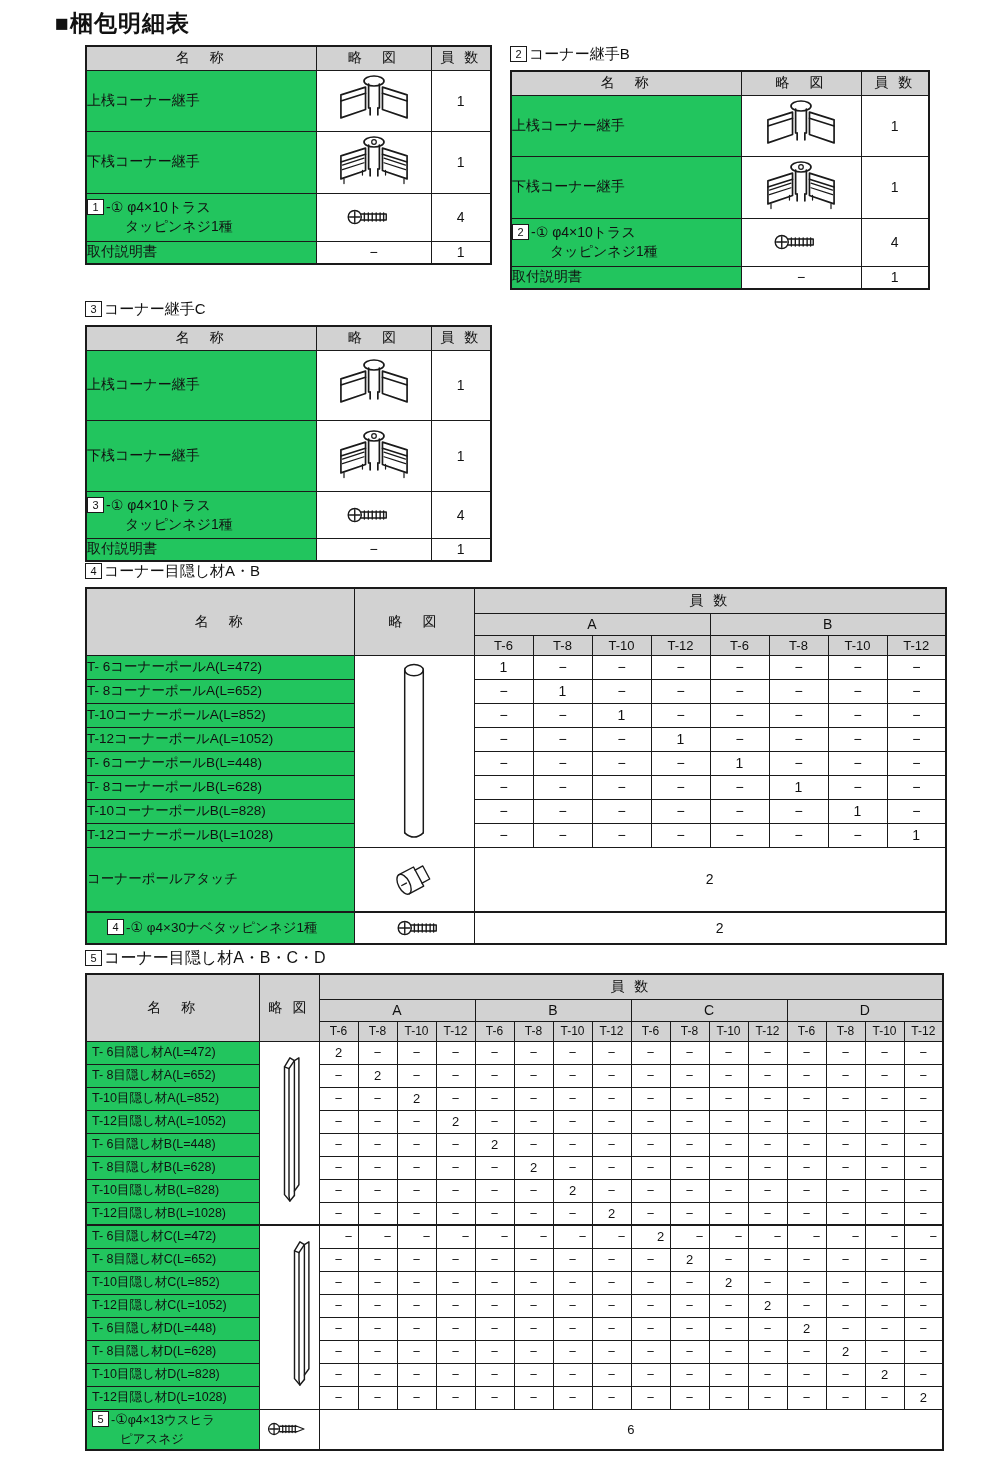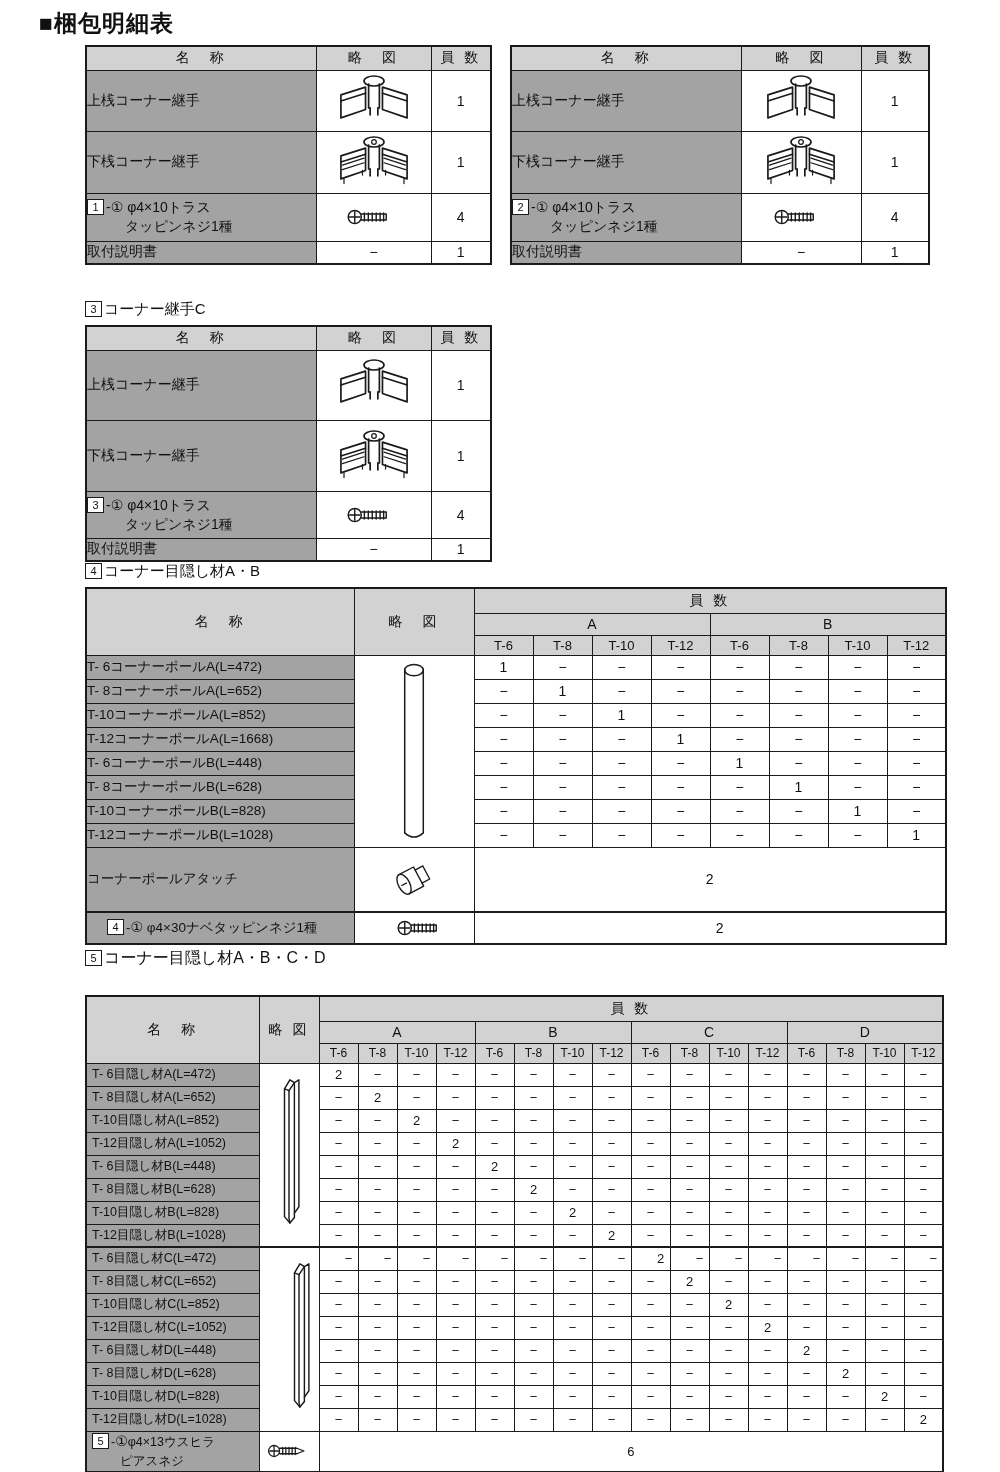--- a/index.html
+++ b/index.html
@@ -1,34 +1,34 @@
 <!DOCTYPE html>
 <html style="--hdr: #d2d2d2;"><head>
 <meta charset="utf-8">
 <style>
   html,body{margin:0;padding:0;}
   body{
     width:1000px;height:1472px;position:relative;background:#ffffff;
     font-family:"Liberation Sans","DejaVu Sans",sans-serif;color:#111;
     overflow:hidden;
   }
-  .page-title{position:absolute;left:39px;top:8px;font-size:23px;font-weight:bold;letter-spacing:1px;white-space:nowrap;}
+  .page-title{position:absolute;left:55px;top:8px;font-size:23px;font-weight:bold;letter-spacing:1px;white-space:nowrap;}
   .block{position:absolute;}
   .blk-title{font-size:15px;margin-bottom:6px;white-space:nowrap;}
-  .blk-title.big{font-size:16px;margin-bottom:26px;}
+  .blk-title.big{font-size:16px;margin-bottom:4px;}
   .numbox{display:inline-block;border:1px solid #1a1a1a;min-width:13px;text-align:center;
     font-size:11px;line-height:14px;padding:0 1px;margin-right:2px;vertical-align:1px;background:#fff;}
   .circ{font-size:14px;}
   .tbl{border-collapse:collapse;table-layout:fixed;background:#fff;border:2px solid #1a1a1a;}
   .tbl th,.tbl td{border:1px solid #1a1a1a;padding:0;overflow:hidden;}
   .hdr{background:var(--hdr,#d2d2d2);font-weight:normal;font-size:14px;text-align:center;letter-spacing:3px;margin-top:14px;}
   .grp-h{letter-spacing:0;font-size:14px;}
   .size-h{letter-spacing:0;font-size:13px;}
   .t5 .size-h{font-size:12px;}
-  .name-cell{padding:1px 3px 1px 7px;font-size:14px;text-align:left;white-space:nowrap;vertical-align:middle;background:#a3a3a3;}
+  .name-cell{padding:1px 3px 1px 7px;font-size:14px;text-align:left;white-space:nowrap;vertical-align:middle;background:#22c55e;}
   .t5 .name-cell{font-size:12.5px;padding-left:5px;}
   .t4 .name-cell{font-size:13.5px;}
   .qty-cell{text-align:center;font-size:14px;vertical-align:middle;background:#fff;}
   .t5 .qty-cell{font-size:13px;}
   .sketch-cell{text-align:center;vertical-align:middle;background:#fff;}
   .screw-label{font-size:14px;line-height:19px;}
   .line2{padding-left:38px;}
   .t5 .line2{padding-left:28px;}
   tr.sep-top>td{border-top:2px solid #1a1a1a;padding-left:20px;}
   .h24{height:24px}.h60{height:60px}.h62{height:62px}.h48{height:48px}.h23{height:23px}
@@ -168,20 +168,21 @@
       <tr class="h23">
         <td class="name-cell">取付説明書</td>
         <td class="qty-cell">−</td>
         <td class="qty-cell">1</td>
       </tr>
     </tbody>
   </table>
 </section>
 
 <section class="block" style="left:510px;top:45px">
+  <div class="blk-title"><span class="numbox">2</span><span>コーナー継手B</span></div>
   <table class="tbl" style="width:418px">
     <colgroup>
         <col style="width:230px">
         <col style="width:120px">
         <col style="width:68px">
       </colgroup>
     <tbody>
       <tr class="h24">
         <th class="hdr">名　称</th>
         <th class="hdr">略　図</th>
@@ -348,21 +349,21 @@
           <td class="qty-cell">−</td>
           <td class="qty-cell">−</td>
           <td class="qty-cell">1</td>
           <td class="qty-cell">−</td>
           <td class="qty-cell">−</td>
           <td class="qty-cell">−</td>
           <td class="qty-cell">−</td>
           <td class="qty-cell">−</td>
         </tr>
         <tr>
-          <td class="name-cell">T-12コーナーポールA(L=1668)</td>
+          <td class="name-cell">T-12コーナーポールA(L=1052)</td>
           <td class="qty-cell">−</td>
           <td class="qty-cell">−</td>
           <td class="qty-cell">−</td>
           <td class="qty-cell">1</td>
           <td class="qty-cell">−</td>
           <td class="qty-cell">−</td>
           <td class="qty-cell">−</td>
           <td class="qty-cell">−</td>
         </tr>
         <tr>

